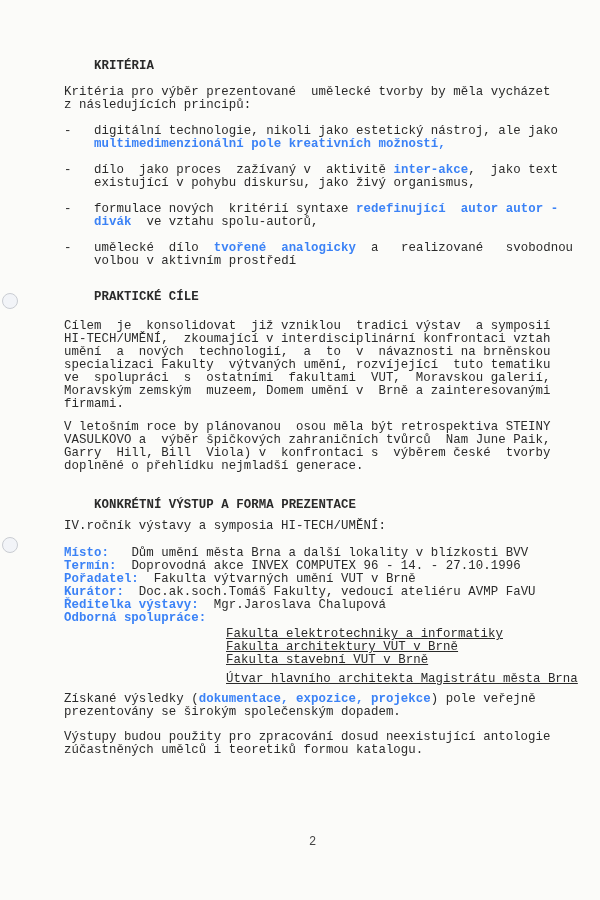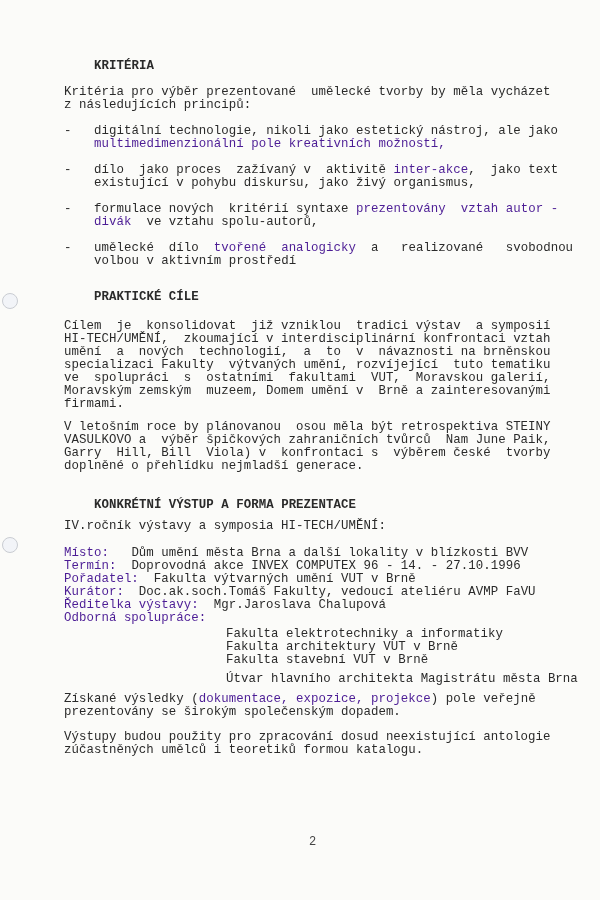--- a/index.html
+++ b/index.html
@@ -13,25 +13,25 @@
   .punch {
     position: absolute; width: 14px; height: 14px; border-radius: 50%;
     border: 1px solid #c9ccd2; background: #f2f4f8; left: 2px;
   }
   .page {
     position: absolute; left: 64px; top: 0; width: 520px;
     font-size: 12.4px; line-height: 13px; letter-spacing: 0.05px;
   }
   .line { position: absolute; left: 0; white-space: pre; }
   .heading { left: 30px; font-weight: bold; }
-  .b { font-weight: normal; color: #4c1d95; }
+  .b { font-weight: bold; color: #3b82f6; }
   .bullet .dash { position: absolute; left: 0; }
   .bullet .txt { position: absolute; left: 30px; white-space: pre; }
   .pagenum { position: absolute; top: 835px; left: 309px; font-size: 12px; color: #444; }
-  .indent { left: 162px; }
+  .indent { left: 162px; text-decoration: underline; }
 </style>
 </head>
 <body>
 
 <div class="punch" style="top:293px;"></div>
 <div class="punch" style="top:537px;"></div>
 
 <div class="page">
 
   <div class="line heading" style="top:60px;">KRITÉRIA</div>
@@ -44,21 +44,21 @@
         <div class="txt" style="top: 125px;"><span>digitální technologie, nikoli jako estetický nástroj, ale jako</span></div>
         <div class="txt" style="top: 138px;"><span class="b">multimedimenzionální pole kreativních možností,</span></div>
       </div>
       <div class="bullet">
         <span class="dash line" style="top: 164px;">-</span>
         <div class="txt" style="top: 164px;"><span>dílo  jako proces  zažívaný v  aktivitě </span><span class="b">inter-akce</span><span>,  jako text</span></div>
         <div class="txt" style="top: 177px;"><span>existující v pohybu diskursu, jako živý organismus,</span></div>
       </div>
       <div class="bullet">
         <span class="dash line" style="top: 203px;">-</span>
-        <div class="txt" style="top: 203px;"><span>formulace nových  kritérií syntaxe </span><span class="b">prezentovány  vztah autor -</span></div>
+        <div class="txt" style="top: 203px;"><span>formulace nových  kritérií syntaxe </span><span class="b">redefinující  autor autor -</span></div>
         <div class="txt" style="top: 216px;"><span class="b">divák</span><span>  ve vztahu spolu-autorů,</span></div>
       </div>
       <div class="bullet">
         <span class="dash line" style="top: 242px;">-</span>
         <div class="txt" style="top: 242px;"><span>umělecké  dílo  </span><span class="b">tvořené  analogicky</span><span>  a   realizované   svobodnou</span></div>
         <div class="txt" style="top: 255px;"><span>volbou v aktivním prostředí</span></div>
       </div>
     </div>
 
   <div class="line heading" style="top:291px;">PRAKTICKÉ CÍLE</div>

